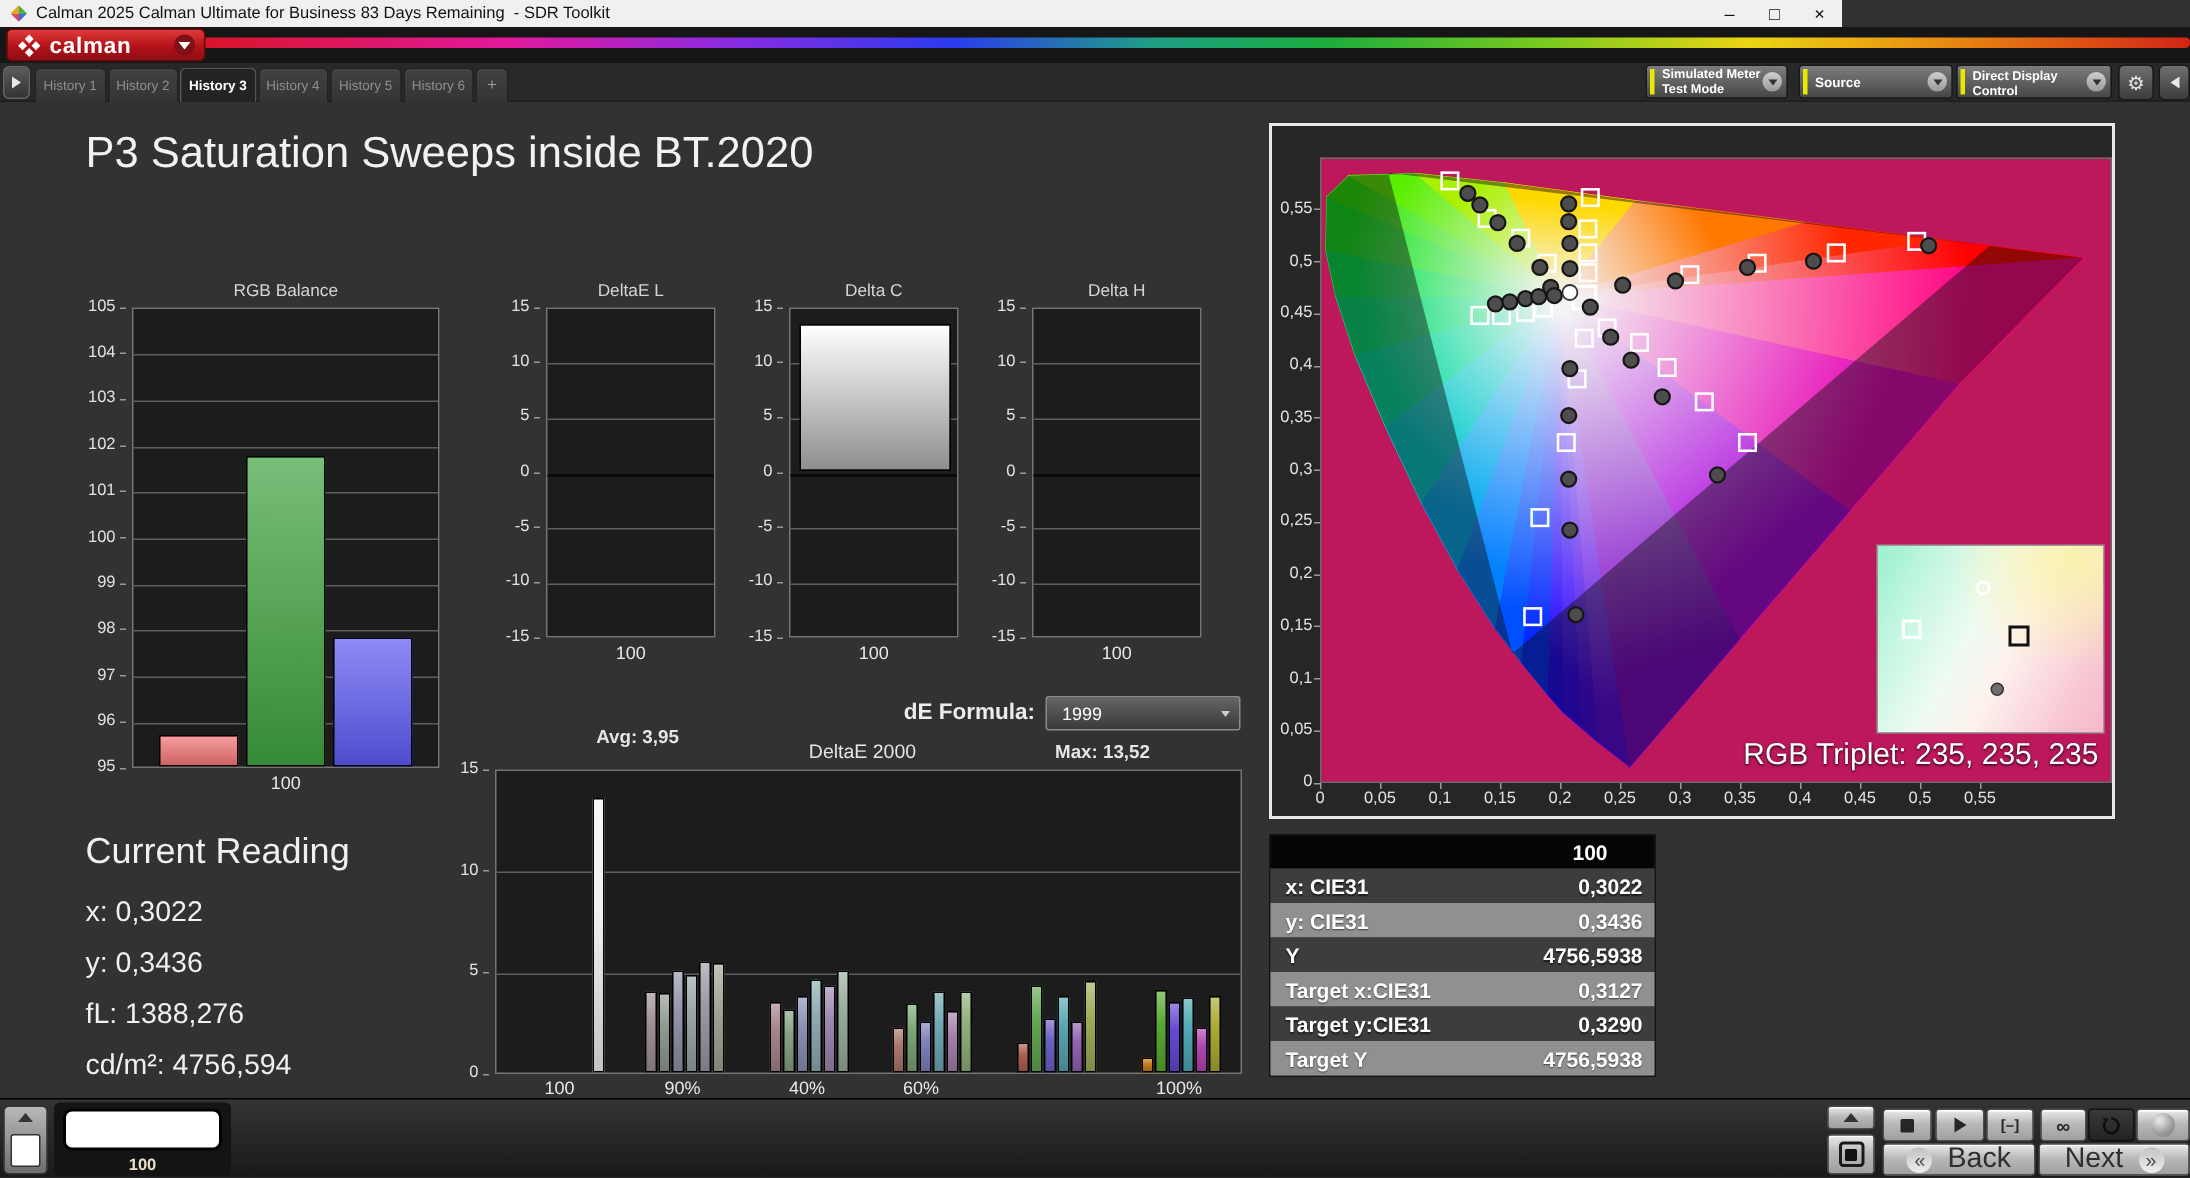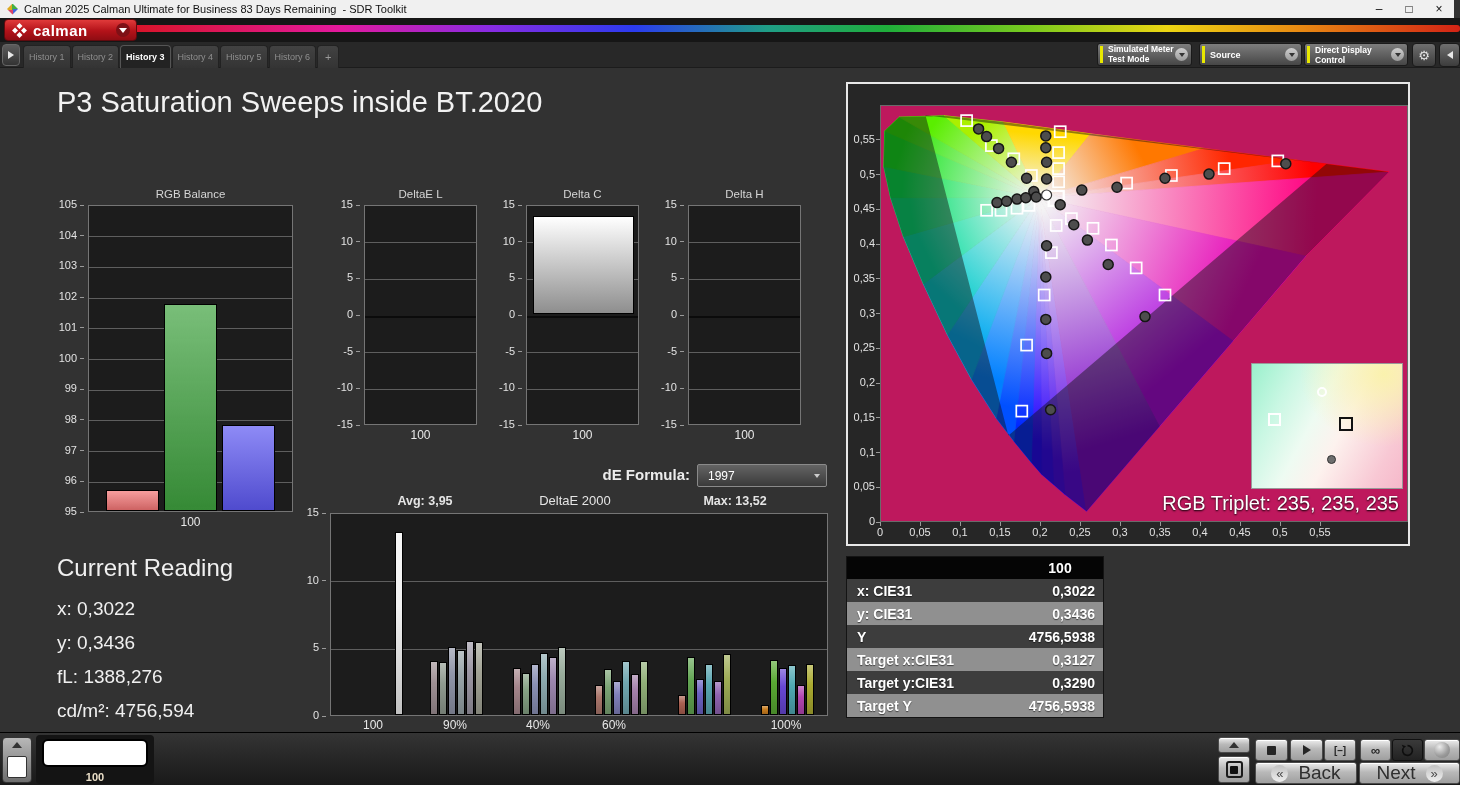--- a/index.html
+++ b/index.html
@@ -1,20 +1,20 @@
 <!DOCTYPE html>
 <html><head>
 <meta charset="utf-8">
 <style>
   html,body{margin:0;padding:0;background:#222;}
   *{box-sizing:border-box;}
   .screen{position:relative;width:1460px;height:785px;background:#323232;overflow:hidden;
           font-family:"Liberation Sans","DejaVu Sans",sans-serif;color:#ddd;}
   
-  .titlebar{position:absolute;left:0;top:0;width:1454px;height:18px;background:#f0f0f0;color:#111;
+  .titlebar{position:absolute;left:0;top:0;width:1228px;height:18px;background:#f0f0f0;color:#111;
             display:flex;align-items:center;font-size:11px;}
   .appicon{width:11px;height:11px;margin:0 6px 0 7px;
            background:conic-gradient(#44b044 0 25%,#4466dd 0 50%,#dd4466 0 75%,#ddaa22 0);
            -webkit-clip-path:polygon(50% 0,100% 50%,50% 100%,0 50%);clip-path:polygon(50% 0,100% 50%,50% 100%,0 50%);}
   .titletext{flex:1;white-space:pre;}
   .wctl{width:30px;text-align:center;font-size:12px;line-height:18px;cursor:default;}
   
   .logorow{position:absolute;left:0;top:18px;width:1460px;height:24px;background:#161616;}
   .rainbow{position:absolute;left:128px;top:7px;width:1332px;height:7px;border-radius:3px;
     background:linear-gradient(90deg,#d81425 0%,#e3199e 16%,#8a2be2 27%,#2b3bef 38%,#1f9e86 48%,#1fae3a 57%,#7ccb1d 68%,#ecd512 78%,#e88912 88%,#d32315 100%);}
@@ -308,25 +308,25 @@
       <div class="grid" style="top: 182.833px;"></div>
       <div class="grid" style="top: 146.167px;"></div>
       <div class="grid zero" style="top: 109.5px;"></div>
       <div class="grid" style="top: 72.8333px;"></div>
       <div class="grid" style="top: 36.1667px;"></div>
     </div>
   <div class="xlab" style="left:688px;top:428px;width:113px">100</div>
 
   <div class="fmla" style="left:540px;top:466px;width:150px">dE Formula:</div>
   <div class="ddsel" style="left:697px;top:464px;width:130px">
-    <span>1997</span>
+    <span>1999</span>
     <i class="tri-down-d" style="border-top-color:#ccc"></i>
   </div>
 
-  <div class="delab" style="left:330px;top:494px;width:190px">Avg: 3,95</div>
+  <div class="delab" style="left:330px;top:484px;width:190px">Avg: 3,95</div>
   <div class="delab" style="left:430px;top:493px;width:290px;font-weight:normal;font-size:13px">DeltaE 2000</div>
   <div class="delab" style="left:640px;top:494px;width:190px">Max: 13,52</div>
   <div class="ylabels" style="left:296px;top:513px;width:30px;height:203px">
       <div class="ylab" style="top: 196px;">0</div>
       <div class="ytick" style="top: 202.5px;"></div>
       <div class="ylab" style="top: 128.333px;">5</div>
       <div class="ytick" style="top: 134.833px;"></div>
       <div class="ylab" style="top: 60.6667px;">10</div>
       <div class="ytick" style="top: 67.1667px;"></div>
       <div class="ylab" style="top: -7px;">15</div>

